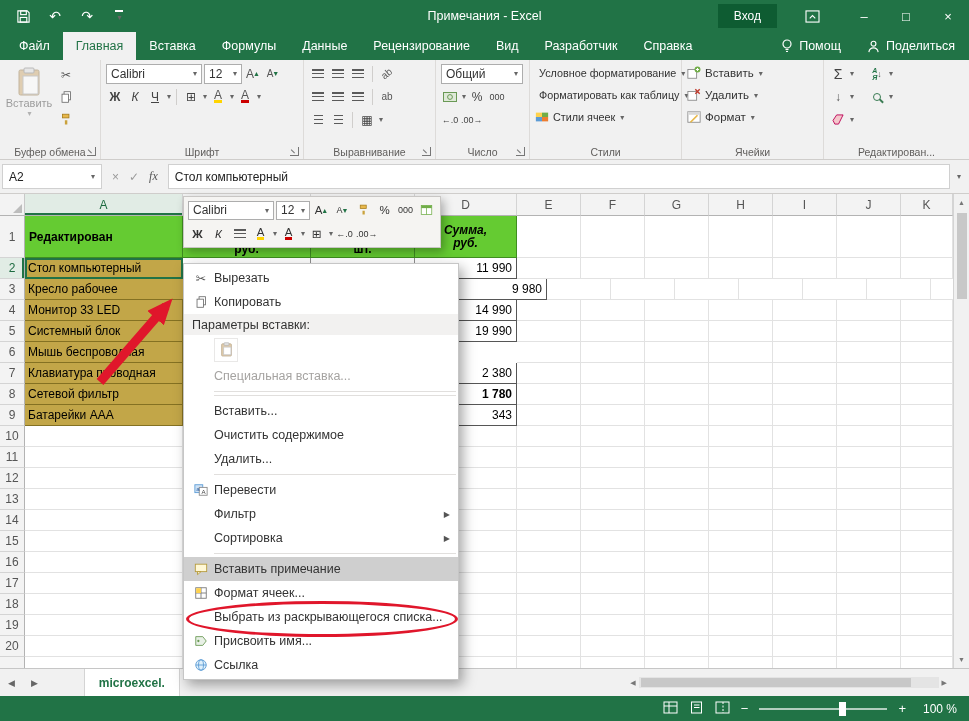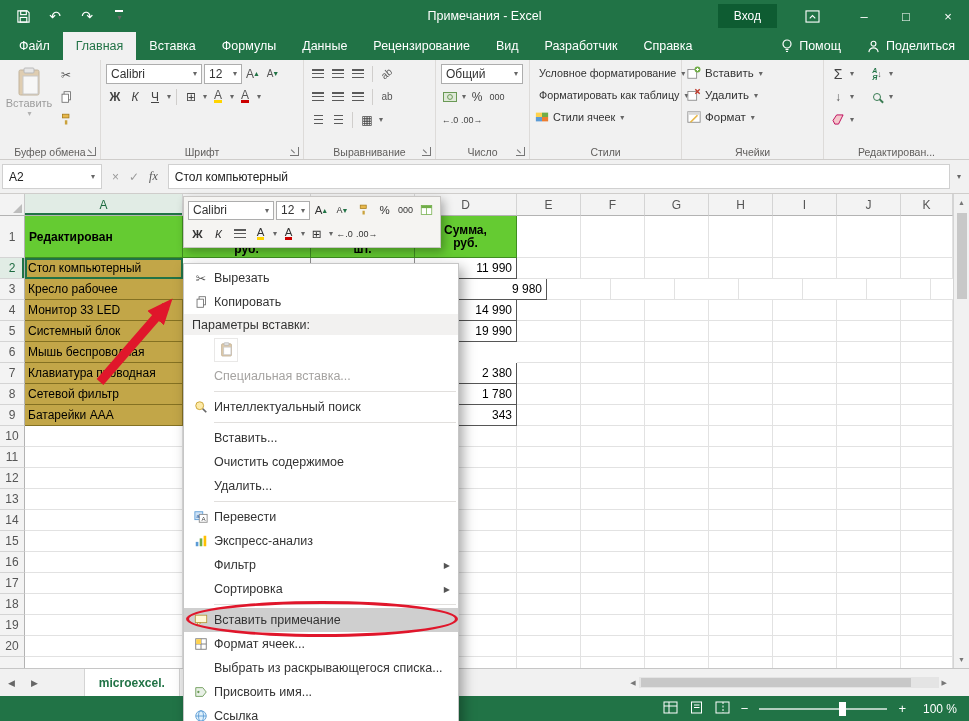--- a/index.html
+++ b/index.html
@@ -486,21 +486,21 @@
         <div class="colh" style="width: 64px;">H</div>
         <div class="colh" style="width: 64px;">I</div>
         <div class="colh" style="width: 64px;">J</div>
         <div class="colh" style="width: 52px;">K</div>
       </div>
       <div class="grow" style="height: 42px;">
         <div class="rowh" style="width: 25px;">1</div>
         <div class="cell hgreen hga" style="width: 158px;">Редактирован</div>
         <div class="cell hgreen hgb" style="width: 128px;">руб.</div>
         <div class="cell hgreen hgc" style="width: 104px;">шт.</div>
-        <div class="cell hgreen hgd" style="width: 102px;">Сумма,
+        <div class="cell hgreen hgd" style="width: 102px; font-style: italic;">Сумма,
 руб.</div>
         <div class="cell" style="width: 64px;"></div>
         <div class="cell" style="width: 64px;"></div>
         <div class="cell" style="width: 64px;"></div>
         <div class="cell" style="width: 64px;"></div>
         <div class="cell" style="width: 64px;"></div>
         <div class="cell" style="width: 64px;"></div>
         <div class="cell" style="width: 52px;"></div>
       </div>
       <div class="grow" style="height: 21px;">
@@ -585,21 +585,21 @@
         <div class="cell" style="width: 64px;"></div>
         <div class="cell" style="width: 64px;"></div>
         <div class="cell" style="width: 64px;"></div>
         <div class="cell" style="width: 52px;"></div>
       </div>
       <div class="grow" style="height: 21px;">
         <div class="rowh" style="width: 25px;">8</div>
         <div class="cell gold" style="width: 158px;">Сетевой фильтр</div>
         <div class="cell tbl" style="width: 128px;"></div>
         <div class="cell tbl" style="width: 104px;"></div>
-        <div class="cell num" style="width: 102px;">1 780</div>
+        <div class="cell num" style="width: 102px; font-weight: bold;">1 780</div>
         <div class="cell" style="width: 64px;"></div>
         <div class="cell" style="width: 64px;"></div>
         <div class="cell" style="width: 64px;"></div>
         <div class="cell" style="width: 64px;"></div>
         <div class="cell" style="width: 64px;"></div>
         <div class="cell" style="width: 64px;"></div>
         <div class="cell" style="width: 52px;"></div>
       </div>
       <div class="grow" style="height: 21px;">
         <div class="rowh" style="width: 25px;">9</div>
@@ -910,29 +910,20 @@
             <rect x="5" y="0.8" width="6" height="3" rx="0.5" fill="#d9d9d9" stroke="#777"></rect>
             <rect x="4.5" y="6" width="9" height="9.5" fill="#fff" stroke="#999"></rect>
           </svg>
         </span>
       </div>
       <div class="mi dis">
         <span class="mic"></span>
         <span class="mlabel">Специальная вставка...</span>
       </div>
       <div class="msep"></div>
-      <div class="mi">
-        <span class="mic">
-          <svg width="14" height="14" viewBox="0 0 16 16">
-            <circle cx="6.5" cy="6.5" r="4.5" fill="#fdeaa8" stroke="#c79f2a"></circle>
-            <line x1="10" y1="10" x2="14" y2="14" stroke="#666" stroke-width="2"></line>
-          </svg>
-        </span>
-        <span class="mlabel">Интеллектуальный поиск</span>
-      </div>
       <div class="msep"></div>
       <div class="mi">
         <span class="mic"></span>
         <span class="mlabel">Вставить...</span>
       </div>
       <div class="mi">
         <span class="mic"></span>
         <span class="mlabel">Очистить содержимое</span>
       </div>
       <div class="mi">
@@ -943,30 +934,20 @@
       <div class="mi">
         <span class="mic">
           <svg width="14" height="14" viewBox="0 0 16 16">
             <rect x="1" y="2" width="9" height="9" fill="#cfe3f7" stroke="#5b9bd5"></rect>
             <rect x="6" y="5" width="9" height="9" fill="#fff" stroke="#888"></rect>
             <text x="2.6" y="9.5" font-size="7" fill="#2e5e9e">а</text>
             <text x="8.6" y="12.6" font-size="7" fill="#444">A</text>
           </svg>
         </span>
         <span class="mlabel">Перевести</span>
-      </div>
-      <div class="mi">
-        <span class="mic">
-          <svg width="14" height="14" viewBox="0 0 16 16">
-            <rect x="2" y="9" width="3" height="5" fill="#5b9bd5"></rect>
-            <rect x="6.5" y="5" width="3" height="9" fill="#70ad47"></rect>
-            <rect x="11" y="2" width="3" height="12" fill="#ffc000"></rect>
-          </svg>
-        </span>
-        <span class="mlabel">Экспресс-анализ</span>
       </div>
       <div class="mi">
         <span class="mic"></span>
         <span class="mlabel">Фильтр</span>
         <span class="marrow">▶</span>
       </div>
       <div class="mi">
         <span class="mic"></span>
         <span class="mlabel">Сортировка</span>
         <span class="marrow">▶</span>

